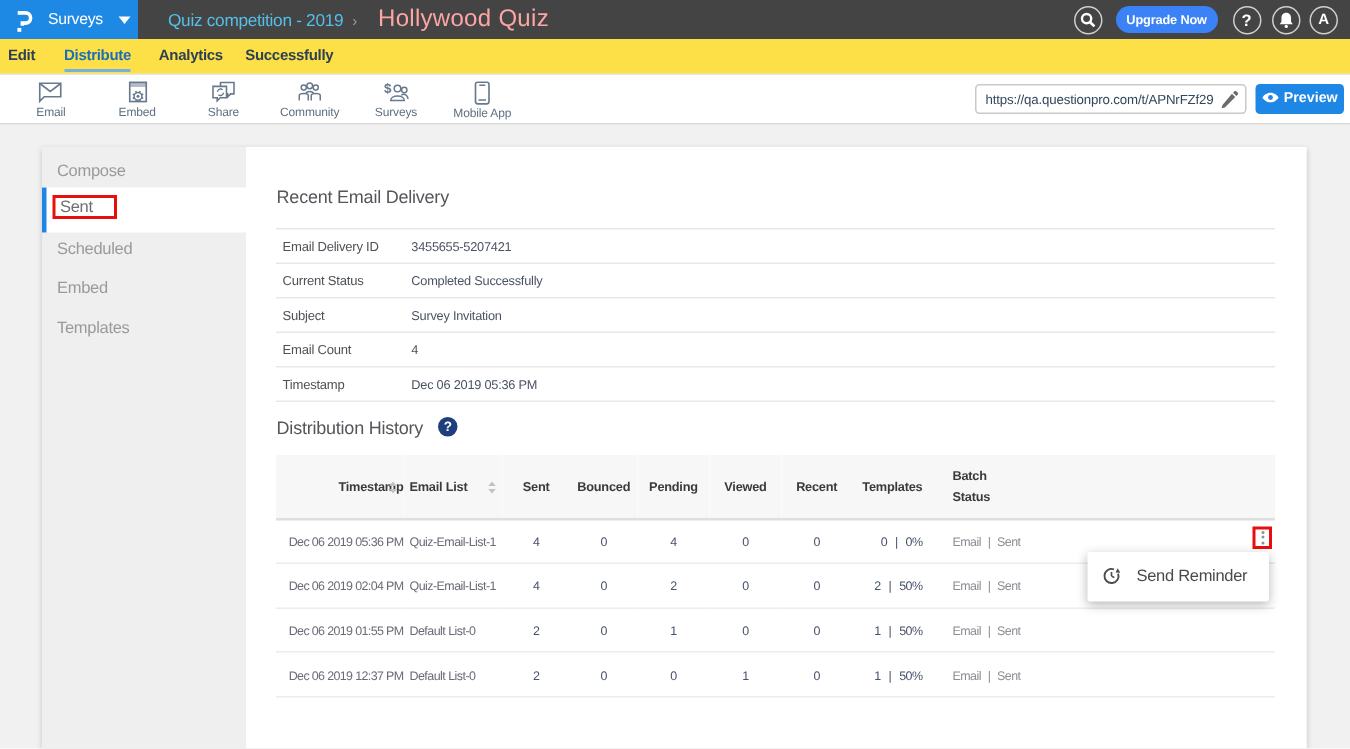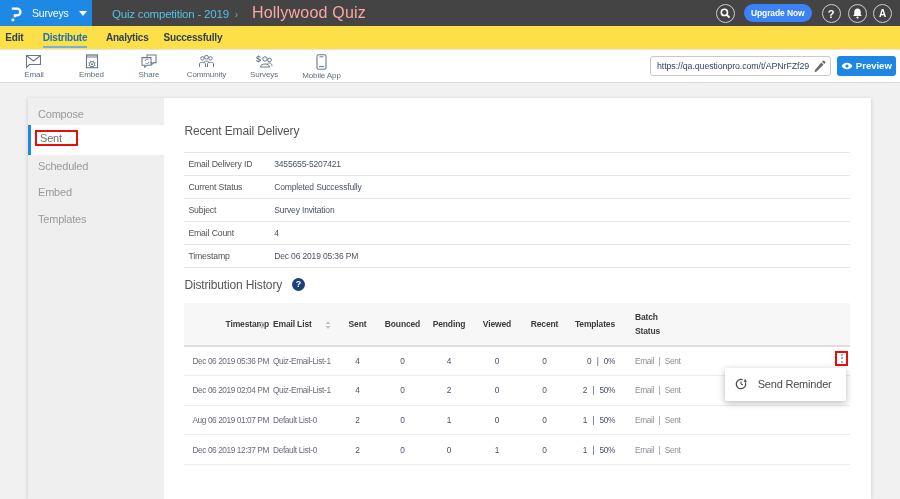--- a/index.html
+++ b/index.html
@@ -266,21 +266,21 @@
               <td class="c2 ts">Quiz-Email-List-1</td>
               <td class="c3">4</td>
               <td class="c4">0</td>
               <td class="c5">2</td>
               <td class="c6">0</td>
               <td class="c7">0</td>
               <td class="c8">2&nbsp;|&nbsp;50%</td>
               <td class="c9 bs">Email&nbsp;|&nbsp;Sent</td>
             </tr>
         <tr>
-              <td class="c1 ts">Aug 06 2019 01:07 PM</td>
+              <td class="c1 ts">Dec 06 2019 01:55 PM</td>
               <td class="c2 ts">Default List-0</td>
               <td class="c3">2</td>
               <td class="c4">0</td>
               <td class="c5">1</td>
               <td class="c6">0</td>
               <td class="c7">0</td>
               <td class="c8">1&nbsp;|&nbsp;50%</td>
               <td class="c9 bs">Email&nbsp;|&nbsp;Sent</td>
             </tr>
         <tr>

